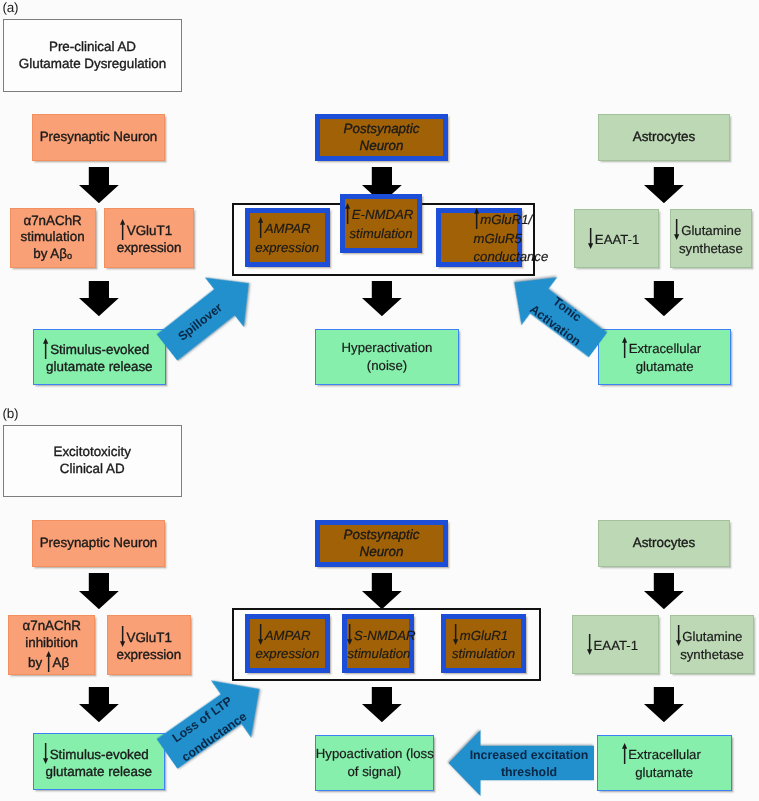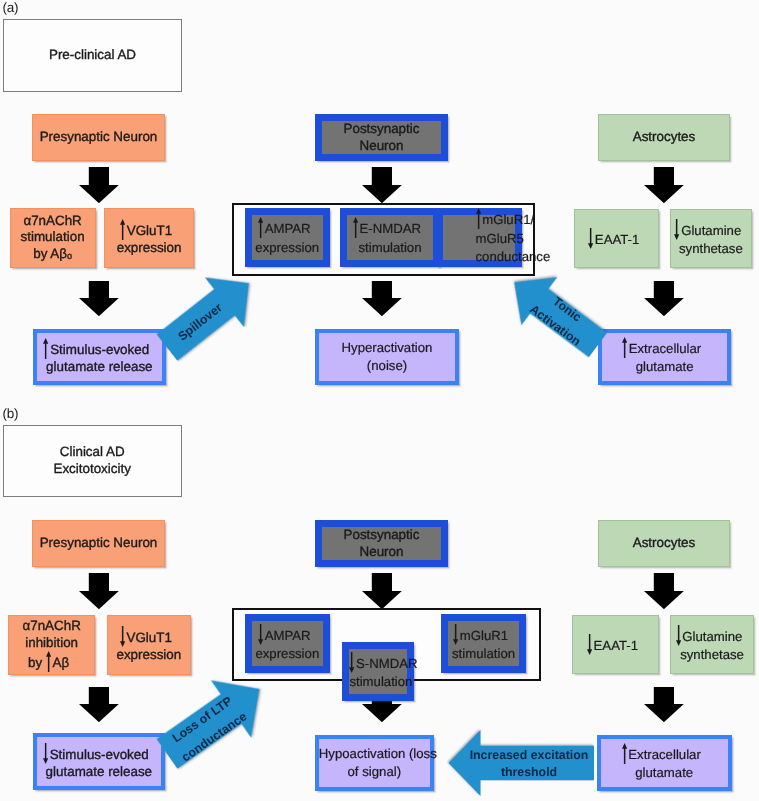--- a/index.html
+++ b/index.html
@@ -12,41 +12,42 @@
   .panel-label{font-size:13.5px;color:#1d1d1d;line-height:17px;letter-spacing:-0.2px;}
   .hdrbox{border:1px solid #7d7d7d;background:#fdfdfd;display:flex;align-items:center;justify-content:center;}
   .node{display:flex;align-items:center;justify-content:center;}
   .ntext{text-align:center;width:100%;color:#1a1a1a;}
   .ntext.bold{font-size:13.4px;font-weight:400;letter-spacing:0;line-height:16.7px;-webkit-text-stroke:0.35px #1a1a1a;}
   .ntext.reg{font-size:13.2px;font-weight:400;letter-spacing:0;line-height:18.4px;-webkit-text-stroke:0.2px #1a1a1a;}
   .nline{display:block;white-space:nowrap;text-align:center;}
   .minarrow{width:5.3px;height:21px;vertical-align:-5.2px;margin-right:1.4px;}
   .trail{display:inline-block;width:6px;height:1px;}
   .orange{background:#f9a077;border:1px solid #f2905f;box-shadow:1.5px 1.5px 1.6px rgba(70,40,20,0.30);}
-  .amber{background:#737373;border:7px solid #1d4ed8;box-shadow:1.5px 1.5px 1.6px rgba(70,50,20,0.30);}
+  .amber{background:#a16207;border:5px solid #1d4ed8;box-shadow:1.5px 1.5px 1.6px rgba(70,50,20,0.30);font-style:italic;}
   .green{background:#bcd8b4;border:1px solid #a3c29b;box-shadow:1.5px 1.5px 1.6px rgba(40,60,30,0.26);}
-  .gray{background:#c4b5fd;border:4px solid #3b82f6;box-shadow:1.5px 1.5px 1.6px rgba(40,40,40,0.30);}
+  .gray{background:#86efac;border:1px solid #3b82f6;box-shadow:1.5px 1.5px 1.6px rgba(40,40,40,0.30);}
   .outerbox{border:2px solid #111;background:#fdfdfd;}
   .bluewrap{position:absolute;}
   .bluelabel{position:absolute;text-align:center;color:#0a2745;
              font-family:"Liberation Sans","DejaVu Sans",sans-serif;font-weight:bold;
              line-height:19.5px;white-space:nowrap;display:flex;flex-direction:column;
              align-items:center;justify-content:center;}
   .bl{display:block;}
 
 </style>
 </head>
 <body>
 
 <div id="stage">
 <div class="panel">
 <div class="abs panel-label" style="left:2.4px;top:-1px;">(a)</div>
 <div class="abs hdrbox" style="left:3px;top:19px;width:179px;height:73px;">
         <div class="ntext bold">
 <span class="nline">Pre-clinical AD</span>
+<span class="nline">Glutamate Dysregulation</span>
 </div>
       </div>
 <div class="abs node orange" style="left:32px;top:114px;width:133px;height:47px;">
         <div class="ntext bold">
 <span class="nline">Presynaptic Neuron</span>
 </div>
       </div>
 <div class="abs node amber" style="left:315px;top:114px;width:133px;height:47px;">
         <div class="ntext bold">
 <span class="nline">Postsynaptic</span>
@@ -93,21 +94,21 @@
       </div>
 <div class="abs outerbox" style="left:231.7px;top:203.1px;width:303.3px;height:73.2px;"></div>
 <div class="abs node amber" style="left:244.5px;top:208px;width:85.5px;height:58.6px;">
         <div class="ntext reg">
           <span class="nline"><svg class="minarrow" viewBox="0 0 5.3 21">
               <path d="M2.65 0 L5.3 5.8 L3.4 5.8 L3.4 21 L1.9 21 L1.9 5.8 L0 5.8 Z" fill="#1a1a1a"></path>
             </svg>AMPAR<span class="trail"></span></span>
           <span class="nline">expression</span>
         </div>
       </div>
-<div class="abs node amber" style="left:340px;top:208px;width:100px;height:58.6px;">
+<div class="abs node amber" style="left:340px;top:194px;width:82px;height:58.6px;">
         <div class="ntext reg">
           <span class="nline"><svg class="minarrow" viewBox="0 0 5.3 21">
               <path d="M2.65 0 L5.3 5.8 L3.4 5.8 L3.4 21 L1.9 21 L1.9 5.8 L0 5.8 Z" fill="#1a1a1a"></path>
             </svg>E-NMDAR<span class="trail"></span></span>
           <span class="nline">stimulation</span>
         </div>
       </div>
 <div class="abs node amber" style="left:435.5px;top:208px;width:86px;height:58.6px;padding-left:33px;">
         <div class="ntext reg">
           <span class="nline"><svg class="minarrow" viewBox="0 0 5.3 21">
@@ -169,22 +170,22 @@
         <div class="bluelabel" style="left:-26.5px;top:16.2px;width:160px;height:44px;font-size:12.35px;line-height:20.2px;transform:rotate(180deg);">
           <div class="bl">Tonic</div>
           <div class="bl">Activation</div>
         </div>
       </div>
 </div>
 <div class="panel">
 <div class="abs panel-label" style="left:2.4px;top:405.1px;">(b)</div>
 <div class="abs hdrbox" style="left:2.6px;top:424.6px;width:179.2px;height:72px;">
         <div class="ntext bold">
+<span class="nline">Excitotoxicity</span>
 <span class="nline">Clinical AD</span>
-<span class="nline">Excitotoxicity</span>
 </div>
       </div>
 <div class="abs node orange" style="left:32px;top:520px;width:133px;height:47px;">
         <div class="ntext bold">
 <span class="nline">Presynaptic Neuron</span>
 </div>
       </div>
 <div class="abs node amber" style="left:315px;top:520px;width:133px;height:47px;">
         <div class="ntext bold">
 <span class="nline">Postsynaptic</span>
@@ -233,21 +234,21 @@
       </div>
 <div class="abs outerbox" style="left:231.8px;top:607.8px;width:309.5px;height:73.5px;"></div>
 <div class="abs node amber" style="left:244.7px;top:614px;width:85.3px;height:59.4px;">
         <div class="ntext reg">
           <span class="nline"><svg class="minarrow" viewBox="0 0 5.3 21">
               <path d="M2.65 21 L0 15.2 L1.9 15.2 L1.9 0 L3.4 0 L3.4 15.2 L5.3 15.2 Z" fill="#1a1a1a"></path>
             </svg>AMPAR<span class="trail"></span></span>
           <span class="nline">expression</span>
         </div>
       </div>
-<div class="abs node amber" style="left:342.4px;top:642px;width:72px;height:59.4px;">
+<div class="abs node amber" style="left:342.4px;top:614px;width:72px;height:59.4px;">
         <div class="ntext reg">
           <span class="nline"><svg class="minarrow" viewBox="0 0 5.3 21">
               <path d="M2.65 21 L0 15.2 L1.9 15.2 L1.9 0 L3.4 0 L3.4 15.2 L5.3 15.2 Z" fill="#1a1a1a"></path>
             </svg>S-NMDAR<span class="trail"></span></span>
           <span class="nline">stimulation</span>
         </div>
       </div>
 <div class="abs node amber" style="left:440.8px;top:614px;width:85.5px;height:59.4px;">
         <div class="ntext reg">
           <span class="nline"><svg class="minarrow" viewBox="0 0 5.3 21">

